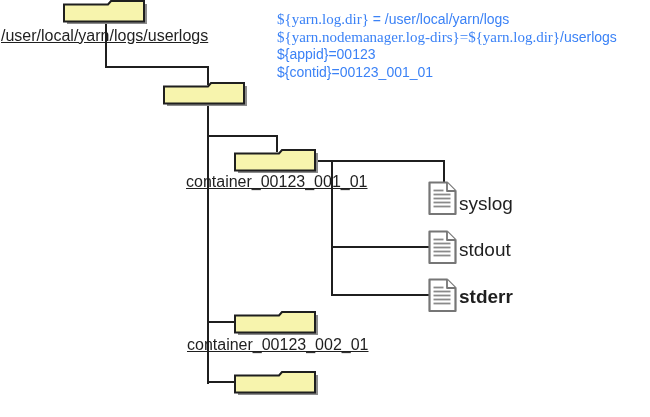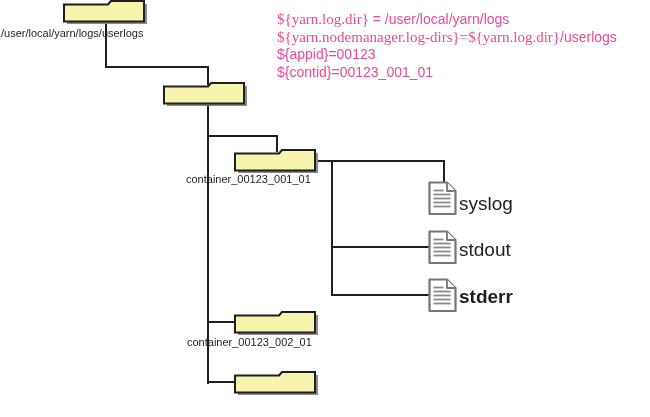--- a/index.html
+++ b/index.html
@@ -3,27 +3,28 @@
 <meta charset="utf-8">
 <style>
   html,body{margin:0;padding:0;background:#fff;}
   .canvas{
     position:relative;width:650px;height:417px;background:#ffffff;
     font-family:"Liberation Sans",sans-serif;color:#1f1f1f;overflow:hidden;
   }
   .line{position:absolute;background:#1f1f1f;}
   .node{position:absolute;}
   .node-label{
-    position:absolute;font-size:11px;white-space:nowrap;color:#1f1f1f;
+    position:absolute;font-size:16px;white-space:nowrap;color:#1f1f1f;
     letter-spacing:0px;
+    text-decoration:underline;
   }
   .file-label{position:absolute;font-size:19px;white-space:nowrap;color:#1f1f1f;}
   .ann{
     position:absolute;left:277px;top:11px;font-size:14px;line-height:17.5px;
-    color:#ec4899;
+    color:#3b82f6;
   }
   .ann-line{white-space:pre;}
   .ann .serif{font-family:"Liberation Serif",serif;font-size:15px;}
   .ann .sans{font-family:"Liberation Sans",sans-serif;font-size:14px;}
   svg{display:block;}
 </style>
 </head>
 <body>
 
 <div class="canvas">

